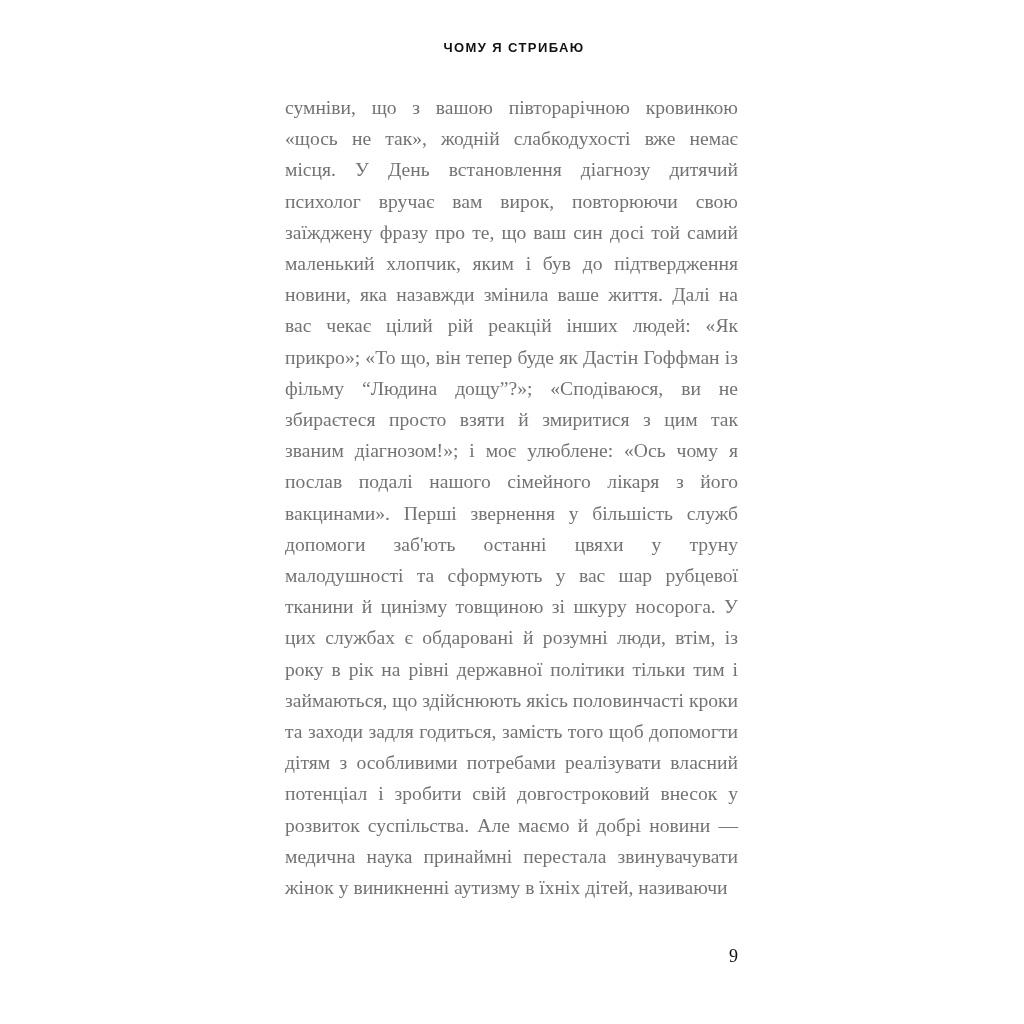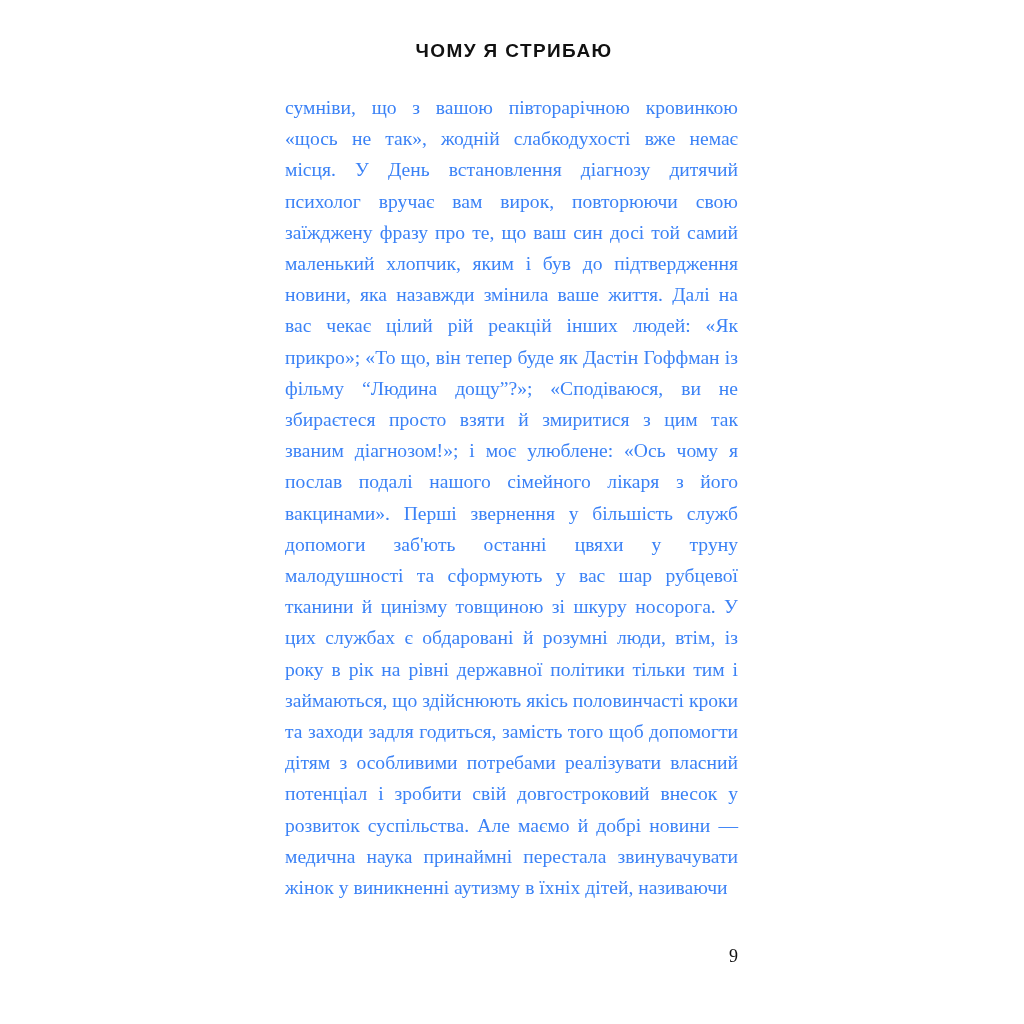--- a/index.html
+++ b/index.html
@@ -20,35 +20,35 @@
     height: 1024px;
     box-sizing: border-box;
   }
   .running-head {
     position: absolute;
     top: 40px;
     left: 4px;
     right: 0;
     text-align: center;
     font-family: "Liberation Sans", sans-serif;
-    font-size: 19px;
+    font-size: 13px;
     font-weight: 700;
     letter-spacing: 1.4px;
     color: #111111;
   }
   .text-block {
     position: absolute;
     top: 92px;
     left: 285px;
     width: 453px;
     font-size: 19.6px;
     line-height: 31.2px;
     text-align: justify;
     text-justify: inter-word;
-    color: #3b82f6;
+    color: #737373;
     hyphens: manual;
   }
   .text-block p {
     margin: 0;
     text-indent: 0;
   }
   .page-number {
     position: absolute;
     top: 946px;
     left: 0;

